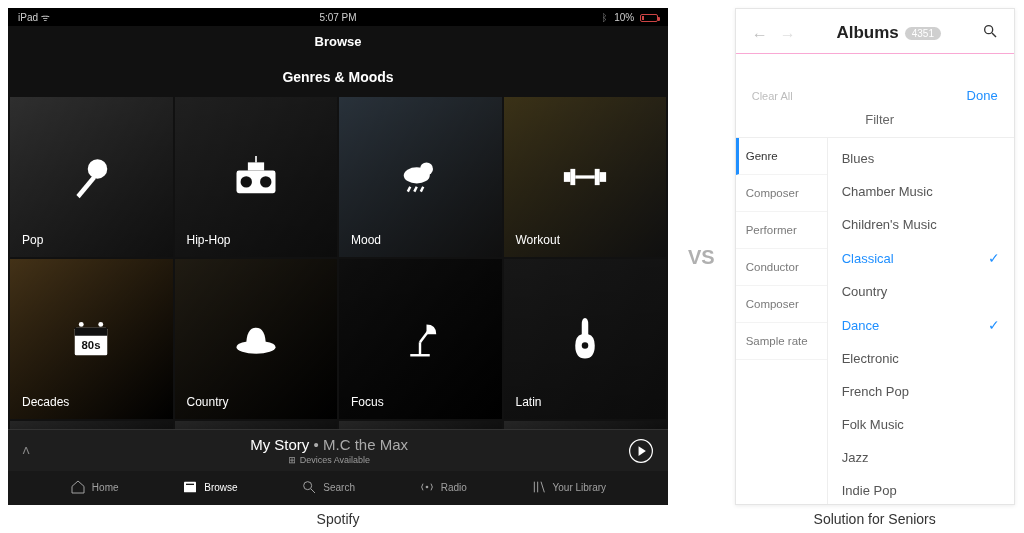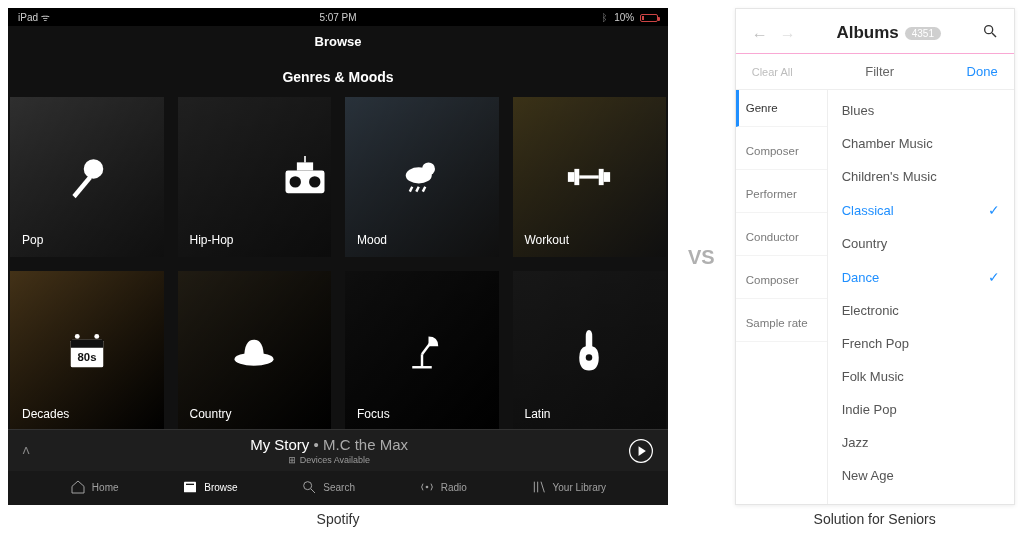--- a/index.html
+++ b/index.html
@@ -48,21 +48,21 @@
   .section-title {
     color: #fff;
     font-size: 14px;
     font-weight: 600;
     text-align: center;
     padding: 4px 0 12px;
   }
   .grid {
     display: grid;
     grid-template-columns: repeat(4, 1fr);
-    gap: 14px;
+    gap: 2px;
     padding: 0 2px;
     flex: 1;
     overflow: hidden;
   }
   .tile {
     background: #2a2a2a;
     position: relative;
     display: flex;
     align-items: center;
     justify-content: center;
@@ -73,21 +73,21 @@
     content: "";
     position: absolute; inset:0;
     background: linear-gradient(rgba(0,0,0,0.45), rgba(0,0,0,0.55));
     z-index:1;
   }
   .tile svg { position:relative; z-index:2; fill:#fff; width:52px; height:52px; }
   .tile .label {
     position:absolute; left:12px; bottom:10px; color:#fff; font-size:12px; z-index:2;
   }
   .bg-a { background: linear-gradient(135deg,#555,#222); }
-  .bg-b { background: linear-gradient(135deg,#3a3a3a,#1a1a1a); justify-content: flex-end; }
+  .bg-b { background: linear-gradient(135deg,#3a3a3a,#1a1a1a); }
   .bg-c { background: linear-gradient(135deg,#4a5a6a,#222); }
   .bg-d { background: linear-gradient(135deg,#6a5a2a,#222); }
   .bg-e { background: linear-gradient(135deg,#7a5a2a,#000); }
   .bg-f { background: linear-gradient(135deg,#3a3222,#000); }
   .bg-g { background: linear-gradient(135deg,#1a1a1a,#000); }
   .bg-h { background: linear-gradient(135deg,#2a2a2a,#1a1a1a); }
   .bg-i { background: linear-gradient(135deg,#444,#1a1a1a); height:18px !important;}
   .truncated { height: 18px; }
 
   .now-playing {
@@ -156,28 +156,28 @@
     background:#cfcfcf; color:#fff; font-size:10px; border-radius:9px;
     padding:1px 7px; font-weight:500;
   }
   .sn-filterbar {
     display:flex; align-items:center; justify-content:space-between;
     padding: 10px 16px;
     border-bottom: 1px solid #eee;
     border-top: 1px solid #f9a8d4;
   }
   .sn-clear { font-size:11px; color:#bdbdbd; }
-  .sn-filter { font-size:13px; color:#666; }
+  .sn-filter { font-size:13px; color:#666;margin-top:48px; }
   .sn-done { font-size:13px; color:#1f8fff; font-weight:400; }
 
   .sn-body { display:flex; flex:1; overflow:hidden; }
   .sn-tabs {
     width: 92px;
     border-right: 1px solid #eee;
-    display:flex; flex-direction:column;gap:6px;
+    display:flex; flex-direction:column;
   }
   .sn-tab {
     padding: 12px 10px;
     font-size:11.5px;
     color:#7a7a7a;
     text-align:left;
     border-bottom:1px solid #f3f3f3;
     white-space:nowrap;
     overflow:hidden;
     text-overflow:ellipsis;
@@ -429,24 +429,24 @@
             <div class="sn-item">
               <span>Electronic</span>
             </div>
             <div class="sn-item">
               <span>French Pop</span>
             </div>
             <div class="sn-item">
               <span>Folk Music</span>
             </div>
             <div class="sn-item">
+              <span>Jazz</span>
+            </div>
+            <div class="sn-item">
               <span>Indie Pop</span>
-            </div>
-            <div class="sn-item">
-              <span>Jazz</span>
             </div>
             <div class="sn-item">
               <span>New Age</span>
             </div>
             <div class="sn-item">
               <span>Opera</span>
             </div>
           </div>
   </div>
 

